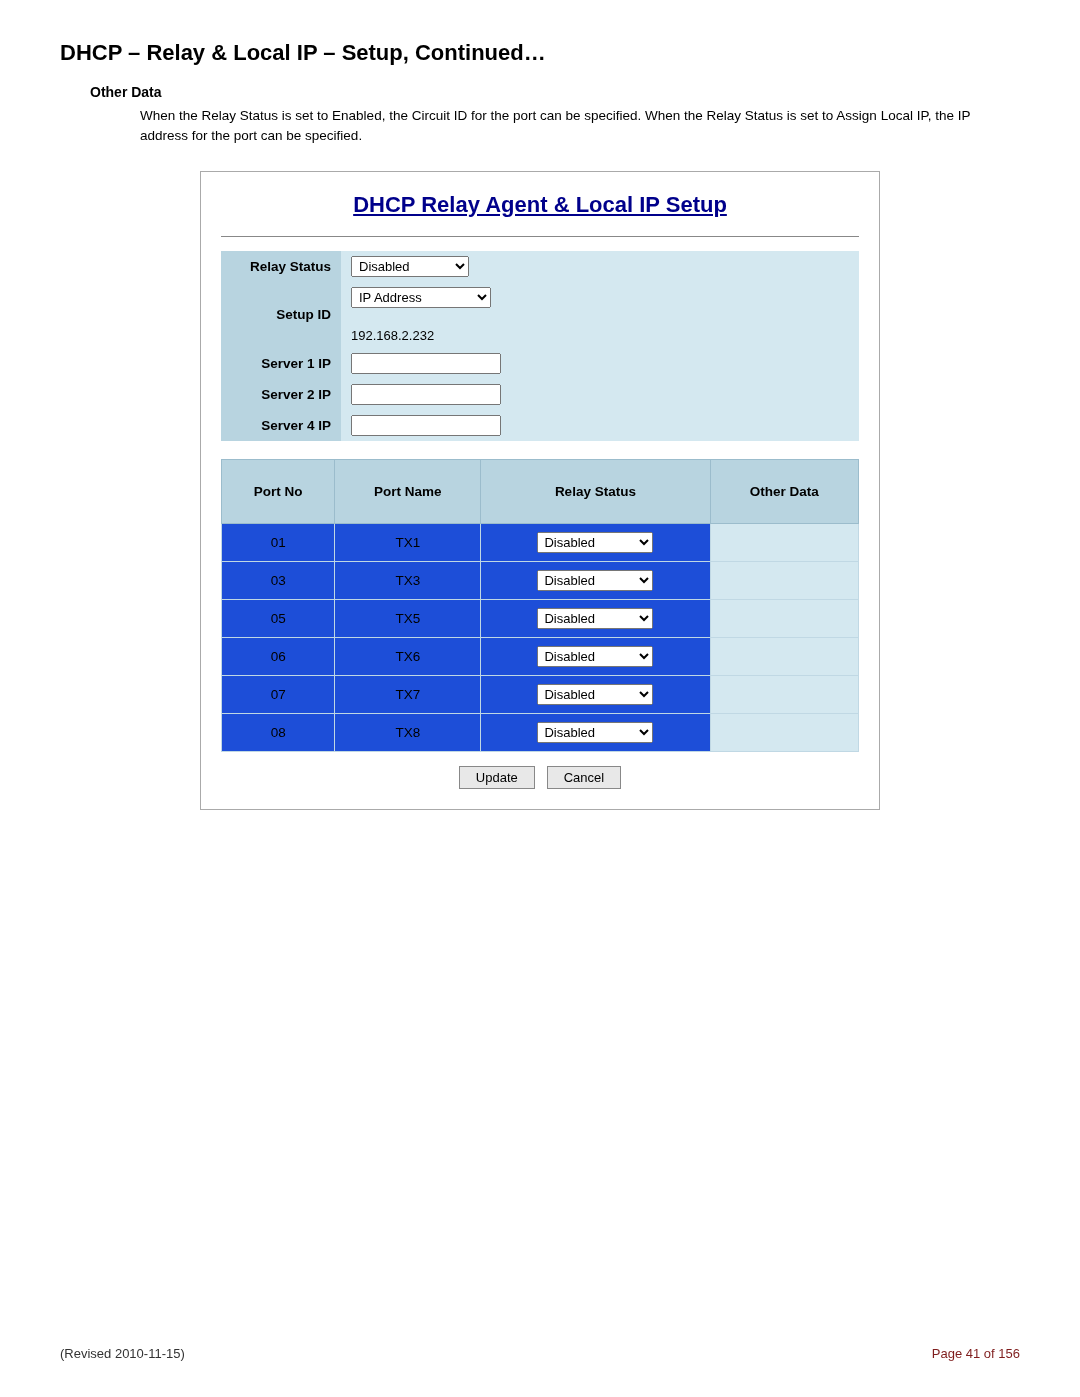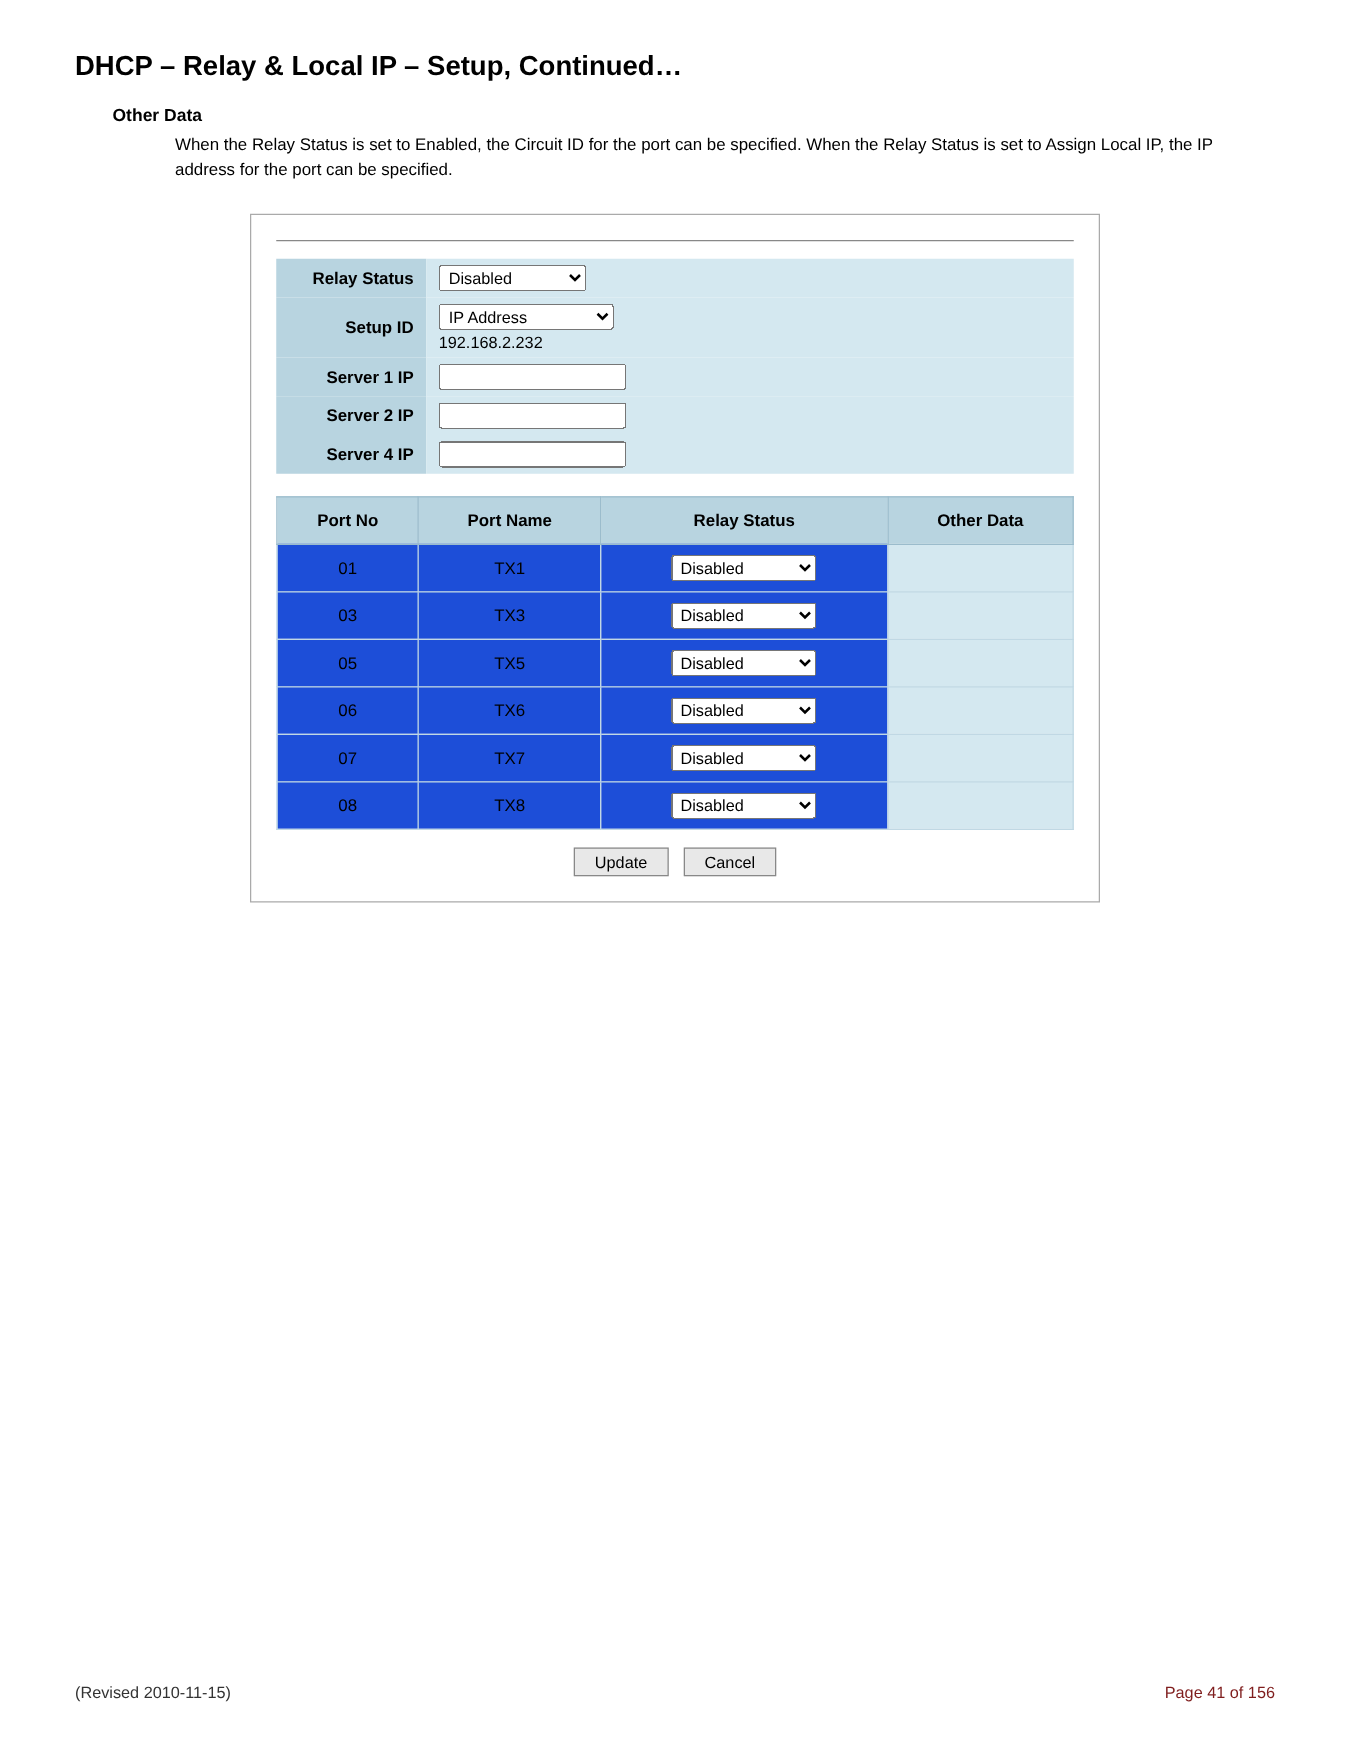--- a/index.html
+++ b/index.html
@@ -69,39 +69,39 @@
     .config-table select, .config-table input[type="text"] {
       font-size: 13px;
       padding: 1px 3px;
     }
     .config-table input[type="text"] {
       width: 150px;
     }
     .remote-id-select {
       display: flex;
       flex-direction: column;
-      gap: 2px;
+      gap: 20px;
     }
     .remote-id-select select {
       width: 140px;
     }
     .remote-id-select span {
       font-size: 13px;
     }
     
     .port-table {
       width: 100%;
       border-collapse: collapse;
       margin-bottom: 14px;
     }
     .port-table th {
       background: #b8d4e0;
       font-weight: bold;
       font-size: 13.5px;
-      padding: 11px 8px;
+      padding: 24px 8px;
       text-align: center;
       border: 1px solid #9bbccc;
     }
     .port-table td {
       background: #1d4ed8;
       padding: 8px 8px;
       text-align: center;
       border: 1px solid #c0d8e4;
       font-size: 13.5px;
     }
@@ -147,20 +147,21 @@
 </head>
 <body>
 
 <div class="page-title">DHCP – Relay &amp; Local IP – Setup, Continued…</div>
 
 <div class="section-label">Other Data</div>
 <div class="section-desc">When the Relay Status is set to Enabled, the Circuit ID for the port can be specified.  When the Relay Status is set to Assign Local IP, the IP address for the port can be specified.</div>
 
 <div class="outer-box">
 
+  <div class="form-title">DHCP Relay Agent &amp; Local IP Setup</div>
 
   <hr class="divider">
 
   <table class="config-table">
     <tbody>
         <tr>
       <td class="label-cell">Relay Status</td>
       <td class="value-cell">
         <select>
           <option>Disabled</option>

